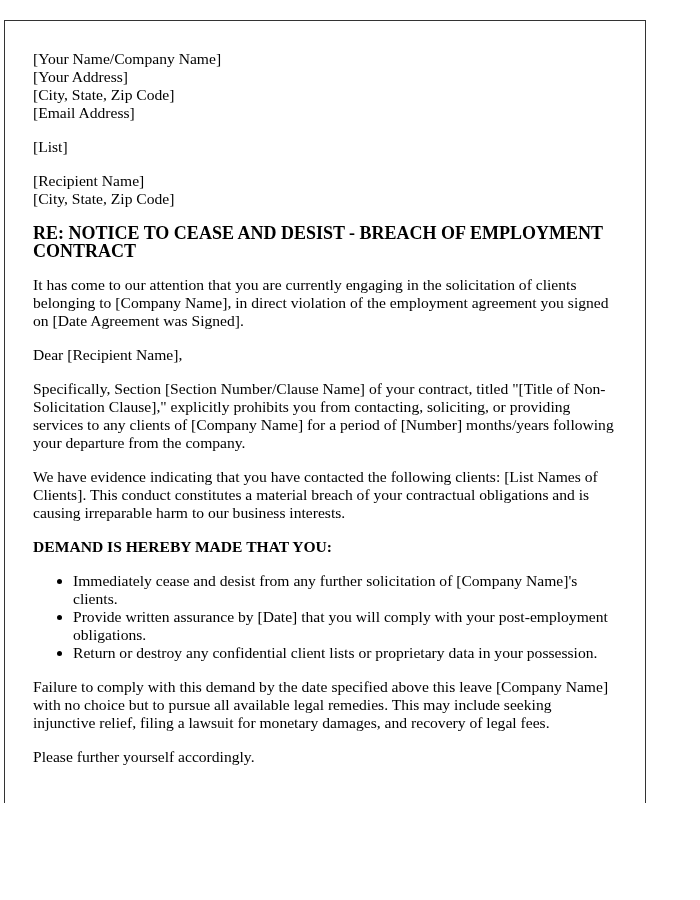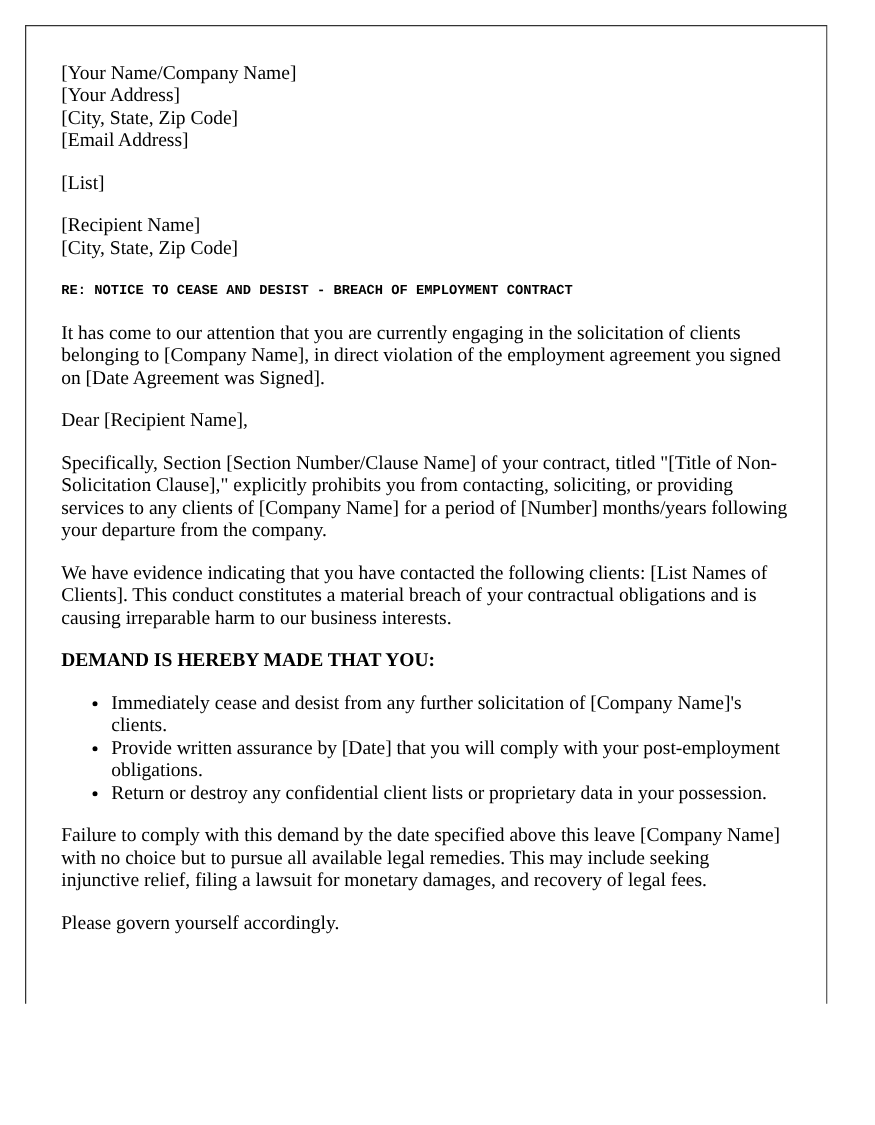--- a/index.html
+++ b/index.html
@@ -10,42 +10,41 @@
     body {
       width: 700px;
       height: 900px;
       position: relative;
       overflow: hidden;
       font-family: "Liberation Serif", "DejaVu Serif", serif;
       color: #000000;
     }
     .viewport {
       position: absolute;
-      left: 20px;
+      left: 4px;
       top: 20px;
       width: 642px;
       height: 783px;
       overflow: hidden;
     }
     .letter {
       box-sizing: border-box;
       width: 642px;
       border: 1px solid #333333;
       padding: 29px 28px 40px 28px;
       font-size: 15.6px;
       line-height: 18px;
     }
     .block { margin: 0 0 16px 0; }
     .block div { margin: 0; }
     .subject {
       font-weight: bold;
       margin: 0 0 16px 0;
-      font-size: 11px;
+      font-size: 18px;
       line-height: 18px;
-      font-family: Liberation Mono, monospace;
     }
     p { margin: 0 0 16px 0; }
     .demand-title {
       font-weight: bold;
       margin: 0 0 16px 0;
     }
     ul {
       margin: 0 0 16px 0;
       padding-left: 40px;
     }
@@ -84,16 +83,16 @@
     <div class="demand-title">DEMAND IS HEREBY MADE THAT YOU:</div>
 
     <ul>
       <li>Immediately cease and desist from any further solicitation of [Company Name]'s clients.</li>
       <li>Provide written assurance by [Date] that you will comply with your post-employment obligations.</li>
       <li>Return or destroy any confidential client lists or proprietary data in your possession.</li>
     </ul>
 
     <p>Failure to comply with this demand by the date specified above this leave [Company Name] with no choice but to pursue all available legal remedies. This may include seeking injunctive relief, filing a lawsuit for monetary damages, and recovery of legal fees.</p>
 
-    <p>Please govern yourself accordingly.</p>
+    <p>Please further yourself accordingly.</p>
 
   </div>
 </div>
 
 </body></html>

